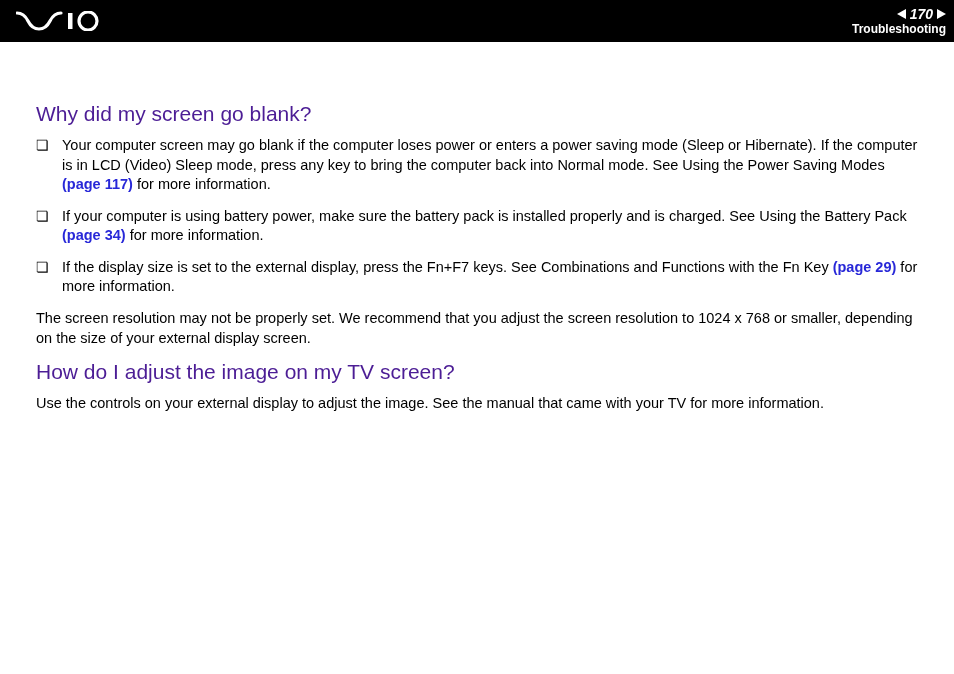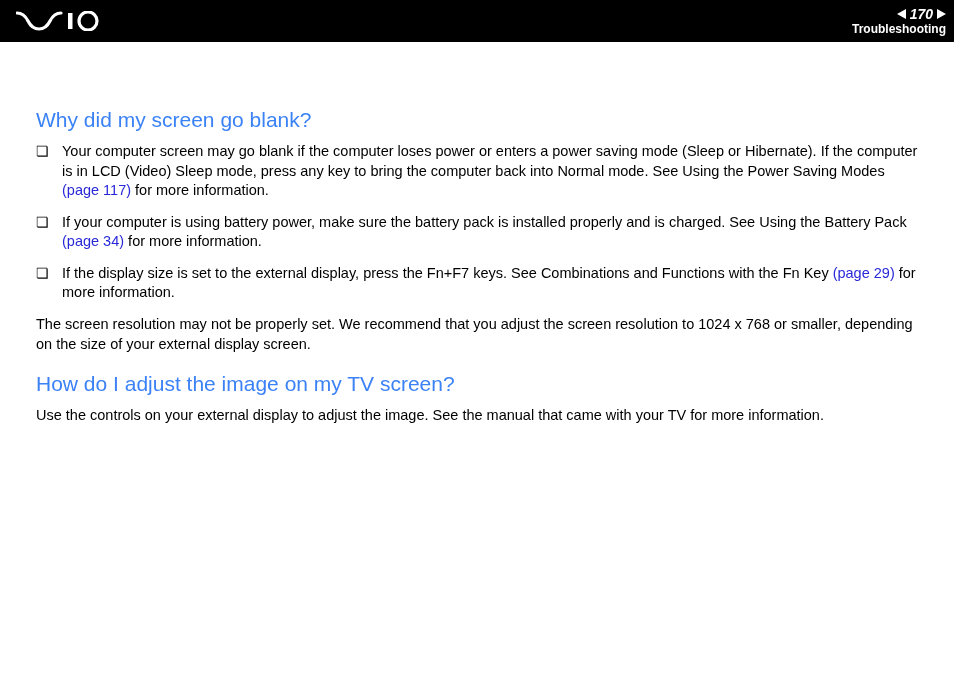--- a/index.html
+++ b/index.html
@@ -55,25 +55,25 @@
   .content {
     padding: 48px 36px 0 36px;
   }
   h1 {
     font-size: 28px;
     font-weight: normal;
     margin-bottom: 18px;
     letter-spacing: 0px;
   }
   h2 {
-    color: #3b82f6;
+    color: #4c1d95;
     font-size: 21px;
     font-weight: normal;
     margin-bottom: 10px;
-    margin-top: 18px;
+    margin-top: 12px;
   }
   .bullet-list {
     list-style: none;
     margin-bottom: 8px;
   }
   .bullet-list li {
     position: relative;
     padding-left: 26px;
     font-size: 14.5px;
     line-height: 1.35;
@@ -87,21 +87,21 @@
     top: 0;
     font-size: 14px;
   }
   .para {
     font-size: 14.5px;
     line-height: 1.35;
     margin-bottom: 8px;
     color: #000000;
   }
   .bold { font-weight: normal; }
-  .link { color: #2828d8; font-weight: normal; }
+  .link { color: #2828d8; font-weight: bold; }
   .tri {
     display: inline-block;
     width: 0; height: 0;
     border-top: 5px solid transparent;
     border-bottom: 5px solid transparent;
   }
   .tri-left  { border-right: 9px solid #fff; }
   .tri-right { border-left: 9px solid #fff; }
 </style>
 </head>

